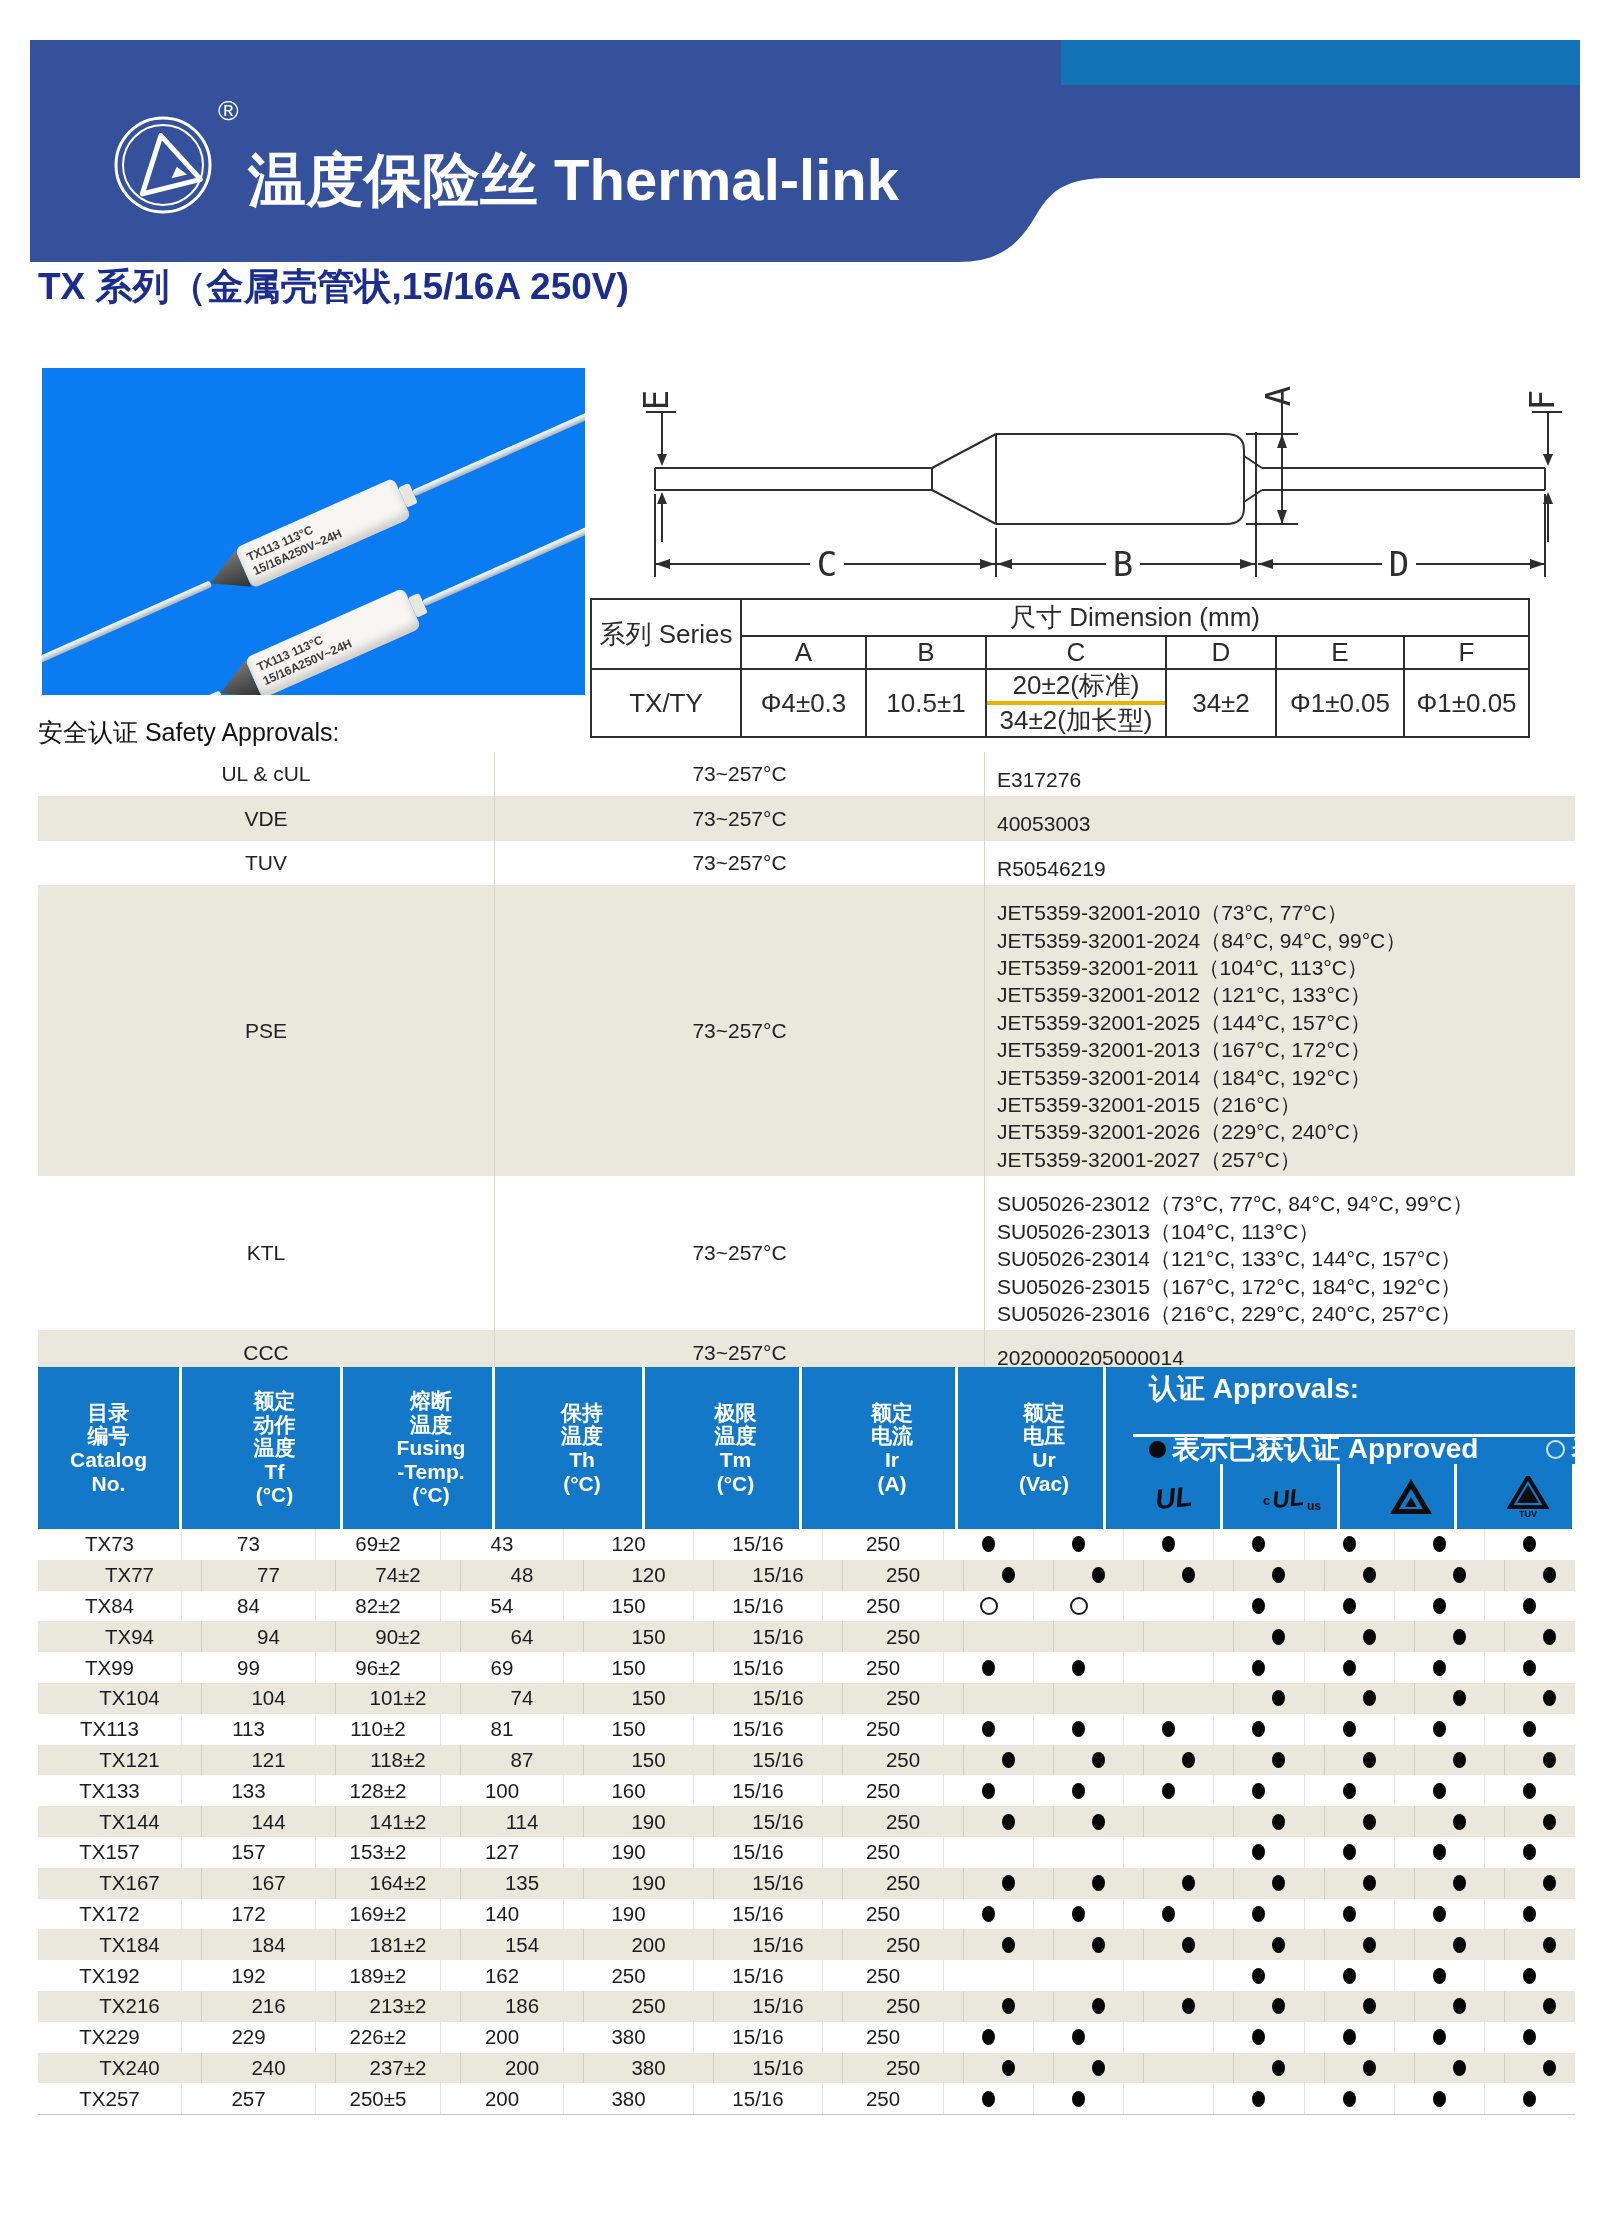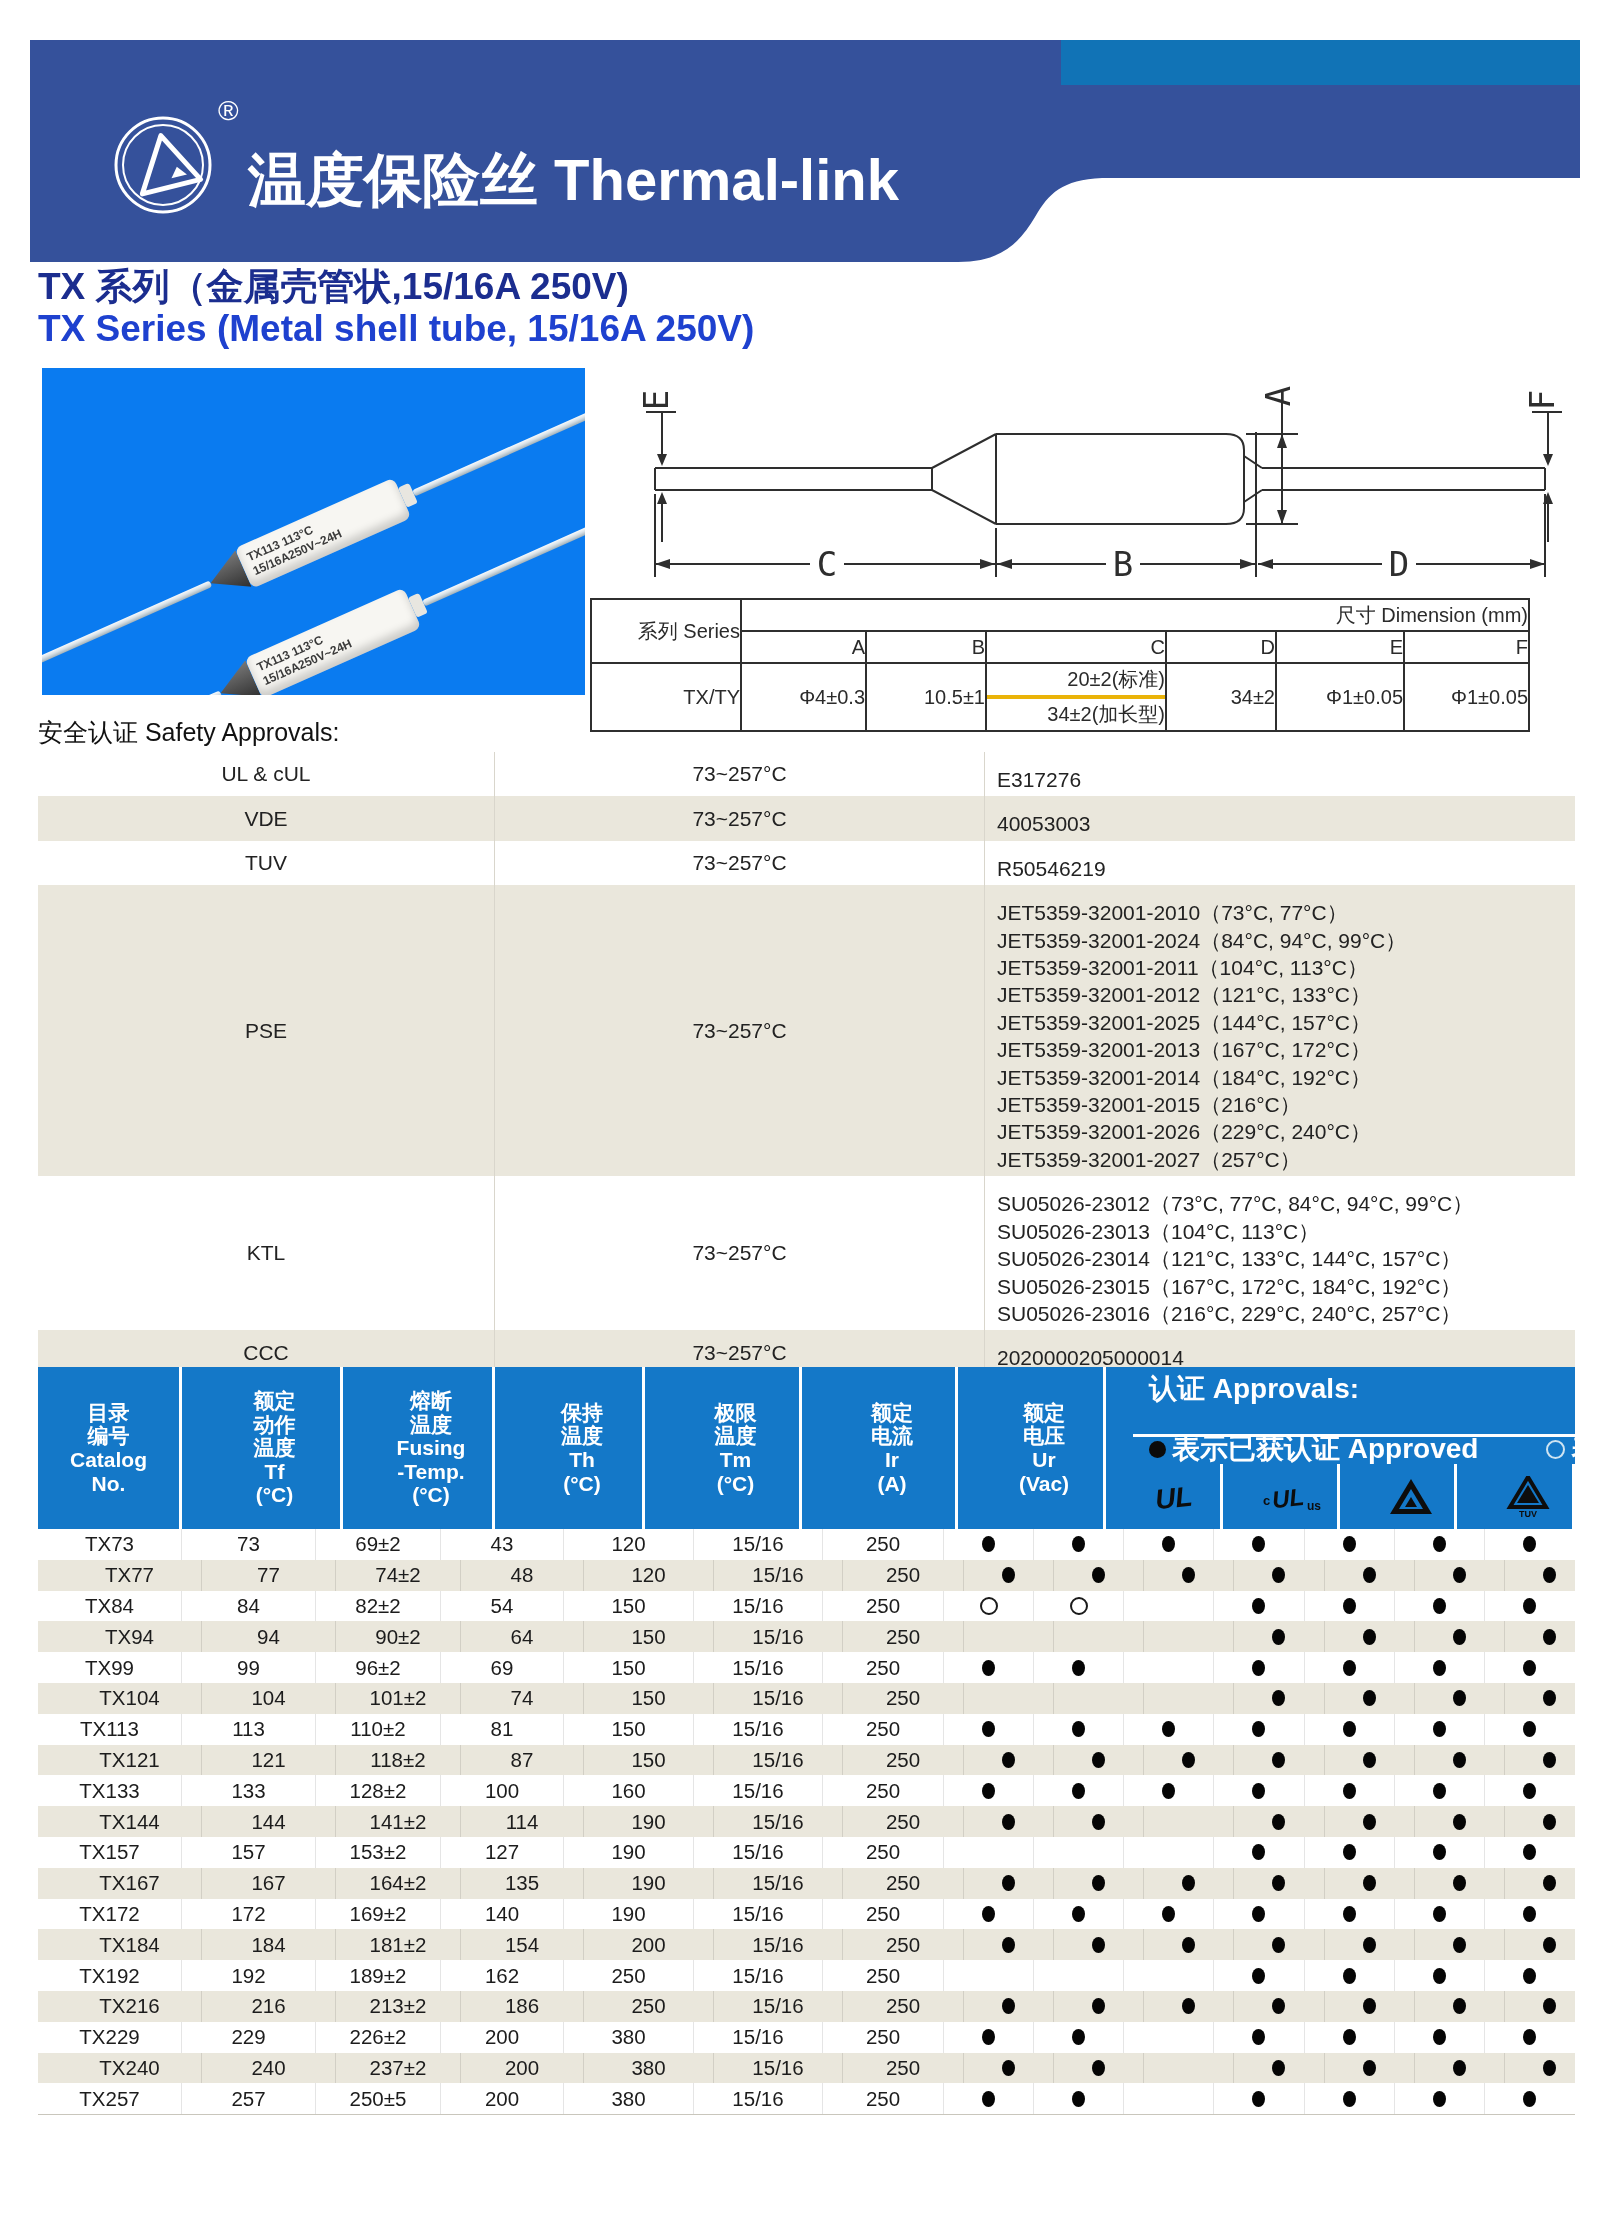--- a/index.html
+++ b/index.html
@@ -23,21 +23,21 @@
   .fuse-body{width:158px;height:44px;background:#f7f6f2;border-radius:7px;display:flex;flex-direction:column;justify-content:center;
              padding:0 8px;box-shadow:inset 0 -6px 8px rgba(0,0,0,.18);}
   .fuse-body div{font-size:12px;line-height:1.25;color:#3a3a3a;font-weight:bold;white-space:nowrap;}
   .fuse-cap{width:12px;height:22px;background:#e8e6e0;border-radius:3px;}
 
   
   .diagram{position:absolute;left:610px;top:372px;width:990px;height:226px;}
 
   
   .dim-table{position:absolute;left:590px;top:598px;width:938px;border-collapse:collapse;table-layout:fixed;
-             font-size:20px;color:#2b2b2b;text-align:right;}
+             font-size:26px;color:#2b2b2b;text-align:center;}
   .dim-table td{border:2px solid #2f2f2f;padding:0;height:30px;}
   .dim-table .dt-data td{height:62px;}
   .dim-split{padding:0!important;}
   .dim-split div{height:31px;line-height:31px;}
   .dim-split div:first-child{border-bottom:4px solid #eab308;}
 
   
   .safety-label{position:absolute;left:38px;top:716px;font-size:25px;color:#111;}
   .ap-table{position:absolute;left:38px;top:752px;width:1537px;font-size:21px;}
   .ap-head{display:grid;grid-template-columns:457px 490px 590px;background:#1478c8;}
@@ -90,21 +90,20 @@
       <g transform="rotate(-14 133 125)">
         <path d="M138 96 L166 148 H106 Z" stroke-width="5" stroke-linejoin="round"></path>
         <path d="M146 130 L154 140 H138 Z" fill="#fff" stroke="none"></path>
       </g>
       <text x="188" y="80" font-size="28" fill="#fff" stroke="none">®</text>
     </g>
     <text x="218" y="160" font-size="58" font-weight="bold" fill="#ffffff">温度保险丝 Thermal-link</text>
   </svg>
 
   <div class="series-zh">TX 系列（金属壳管状,15/16A 250V)</div>
-  <div class="series-en">TX Series (Metal shell tube, 15/16A 250V)</div>
 
   <div class="photo">
     <div class="fuse fuse-1">
       <div class="lead"></div>
       <div class="cone"></div>
       <div class="fuse-body">
         <div>TX113  113°C</div>
         <div>15/16A250V~24H</div>
       </div>
       <div class="fuse-cap"></div>

